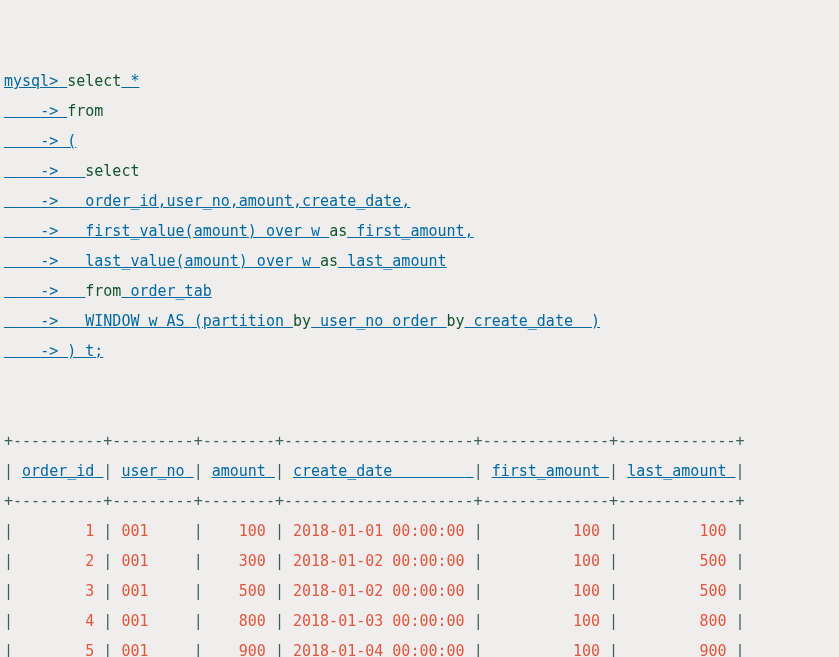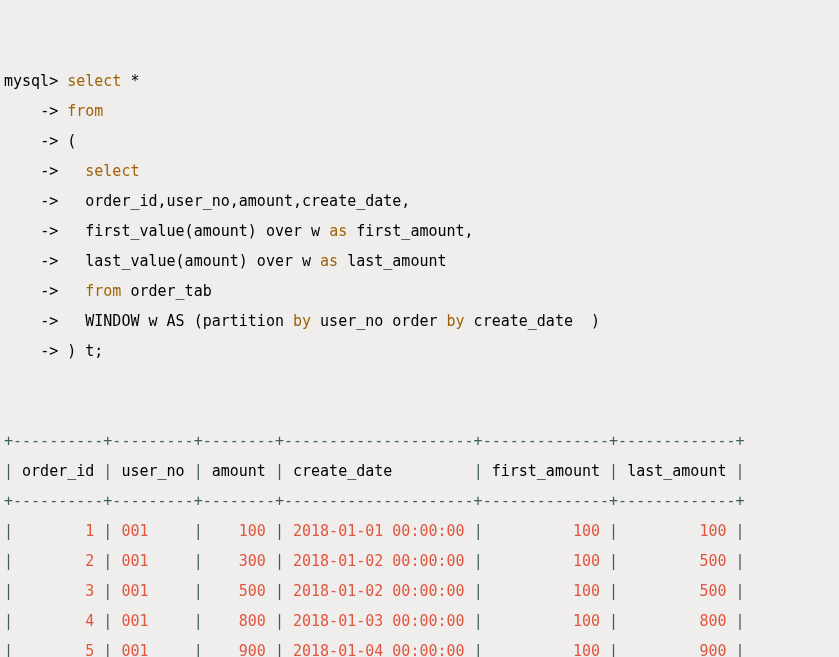--- a/index.html
+++ b/index.html
@@ -15,24 +15,24 @@
   }
   #terminal {
     padding: 6px 0 0 4px;
     font-size: 15px;
     line-height: 30px;
     white-space: pre;
     letter-spacing: 0px;
     color: #2b2b2b;
   }
   .line { height: 30px; }
-  .kw   { color: #a16207; }      
+  .kw   { color: #14532d; }      
   .val  { color: #e0563f; }      
   .brd  { color: #3f5f5a; }      
-  .txt  { color: #000000; }
+  .txt  { color: #0369a1; text-decoration: underline; }
 </style>
 </head>
 <body>
 
 <div id="terminal">
   <div id="query-block"><div class="line"><span class="txt">mysql&gt;</span><span class="txt"> </span><span class="kw">select</span><span class="txt"> *</span></div><div class="line"><span class="txt">    </span><span class="txt">-&gt;</span><span class="txt"> </span><span class="kw">from</span></div><div class="line"><span class="txt">    </span><span class="txt">-&gt;</span><span class="txt"> (</span></div><div class="line"><span class="txt">    </span><span class="txt">-&gt;</span><span class="txt">   </span><span class="kw">select</span></div><div class="line"><span class="txt">    </span><span class="txt">-&gt;</span><span class="txt">   order_id,user_no,amount,create_date,</span></div><div class="line"><span class="txt">    </span><span class="txt">-&gt;</span><span class="txt">   first_value(amount) over w </span><span class="kw">as</span><span class="txt"> first_amount,</span></div><div class="line"><span class="txt">    </span><span class="txt">-&gt;</span><span class="txt">   last_value(amount) over w </span><span class="kw">as</span><span class="txt"> last_amount</span></div><div class="line"><span class="txt">    </span><span class="txt">-&gt;</span><span class="txt">   </span><span class="kw">from</span><span class="txt"> order_tab</span></div><div class="line"><span class="txt">    </span><span class="txt">-&gt;</span><span class="txt">   WINDOW w AS (partition </span><span class="kw">by</span><span class="txt"> user_no order </span><span class="kw">by</span><span class="txt"> create_date  )</span></div><div class="line"><span class="txt">    </span><span class="txt">-&gt;</span><span class="txt"> ) t;</span></div></div>
   <div id="table-block"><div class="line"><span class="brd">+----------+---------+--------+---------------------+--------------+-------------+</span></div><div class="line"><span class="brd">| </span><span class="txt">order_id</span><span class="txt"> </span><span class="brd">| </span><span class="txt">user_no</span><span class="txt"> </span><span class="brd">| </span><span class="txt">amount</span><span class="txt"> </span><span class="brd">| </span><span class="txt">create_date        </span><span class="txt"> </span><span class="brd">| </span><span class="txt">first_amount</span><span class="txt"> </span><span class="brd">| </span><span class="txt">last_amount</span><span class="txt"> </span><span class="brd">|</span></div><div class="line"><span class="brd">+----------+---------+--------+---------------------+--------------+-------------+</span></div><div class="line"><span class="brd">| </span><span class="val">       1</span><span class="val"> </span><span class="brd">| </span><span class="val">001    </span><span class="val"> </span><span class="brd">| </span><span class="val">   100</span><span class="val"> </span><span class="brd">| </span><span class="val">2018-01-01 00:00:00</span><span class="val"> </span><span class="brd">| </span><span class="val">         100</span><span class="val"> </span><span class="brd">| </span><span class="val">        100</span><span class="val"> </span><span class="brd">|</span></div><div class="line"><span class="brd">| </span><span class="val">       2</span><span class="val"> </span><span class="brd">| </span><span class="val">001    </span><span class="val"> </span><span class="brd">| </span><span class="val">   300</span><span class="val"> </span><span class="brd">| </span><span class="val">2018-01-02 00:00:00</span><span class="val"> </span><span class="brd">| </span><span class="val">         100</span><span class="val"> </span><span class="brd">| </span><span class="val">        500</span><span class="val"> </span><span class="brd">|</span></div><div class="line"><span class="brd">| </span><span class="val">       3</span><span class="val"> </span><span class="brd">| </span><span class="val">001    </span><span class="val"> </span><span class="brd">| </span><span class="val">   500</span><span class="val"> </span><span class="brd">| </span><span class="val">2018-01-02 00:00:00</span><span class="val"> </span><span class="brd">| </span><span class="val">         100</span><span class="val"> </span><span class="brd">| </span><span class="val">        500</span><span class="val"> </span><span class="brd">|</span></div><div class="line"><span class="brd">| </span><span class="val">       4</span><span class="val"> </span><span class="brd">| </span><span class="val">001    </span><span class="val"> </span><span class="brd">| </span><span class="val">   800</span><span class="val"> </span><span class="brd">| </span><span class="val">2018-01-03 00:00:00</span><span class="val"> </span><span class="brd">| </span><span class="val">         100</span><span class="val"> </span><span class="brd">| </span><span class="val">        800</span><span class="val"> </span><span class="brd">|</span></div><div class="line"><span class="brd">| </span><span class="val">       5</span><span class="val"> </span><span class="brd">| </span><span class="val">001    </span><span class="val"> </span><span class="brd">| </span><span class="val">   900</span><span class="val"> </span><span class="brd">| </span><span class="val">2018-01-04 00:00:00</span><span class="val"> </span><span class="brd">| </span><span class="val">         100</span><span class="val"> </span><span class="brd">| </span><span class="val">        900</span><span class="val"> </span><span class="brd">|</span></div></div>
   
 </div>
 

